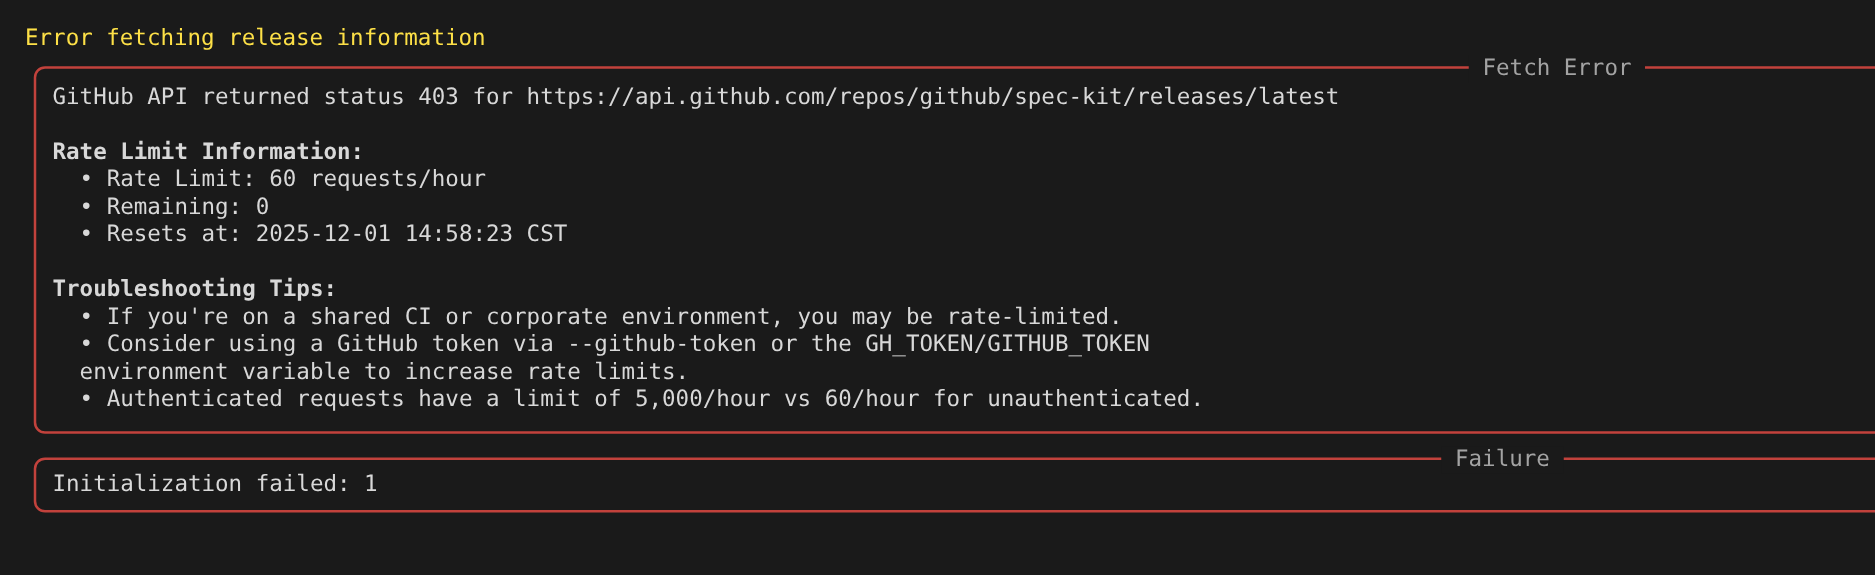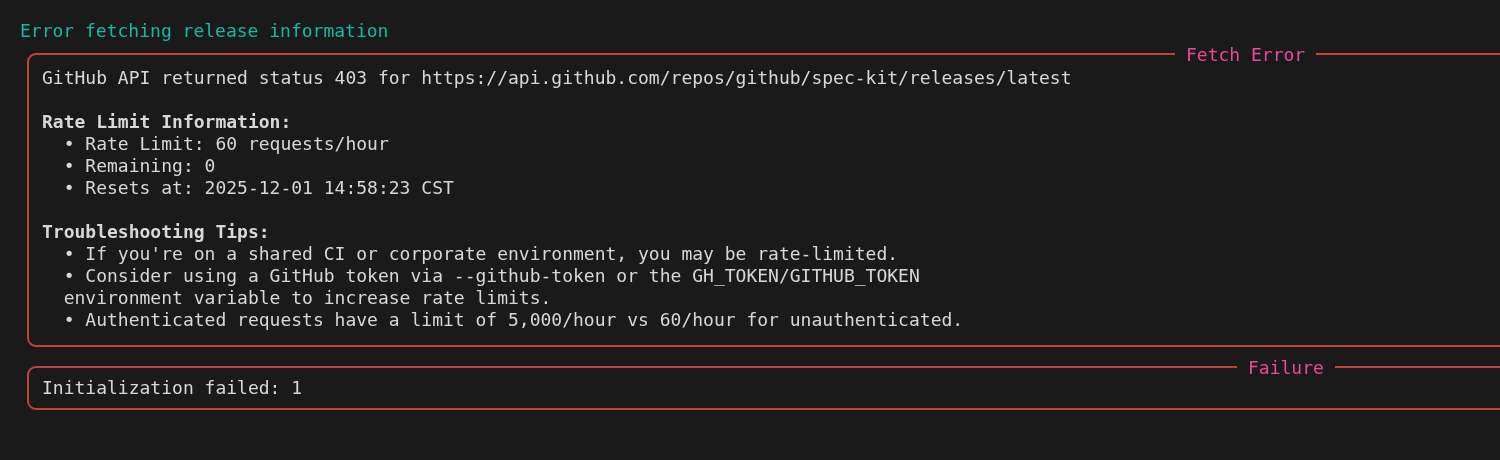--- a/index.html
+++ b/index.html
@@ -19,52 +19,52 @@
   }
   .header {
     padding: 20px 0 0 20px;
   }
   .line {
     white-space: pre;
     min-height: 22px;
   }
   .bold { font-weight: bold; }
   .cyan { color: #33a1c9; }
-  .red  { color: #14b8a6; }
+  .red  { color: #fde047; }
   .panel {
     position: relative;
     margin-left: 27px;
     width: 1520px;
     border: 2px solid #c2423c;
     border-radius: 9px;
     background: #1a1a1a;
     box-sizing: border-box;
   }
   .panel-title {
     position: absolute;
     top: -11px;
     background: #1a1a1a;
-    color: #ec4899;
+    color: #a3a3a3;
     padding: 0 11px;
     white-space: pre;
   }
   #fetch-error-panel {
     margin-top: 11px;
   }
   #fetch-error-panel .panel-body {
     padding: 12px 0 14px 13px;
   }
   #fetch-error-panel .panel-title { left: 1146px; }
   #failure-panel {
     margin-top: 19px;
   }
   #failure-panel .panel-body {
     padding: 9px 0 9px 13px;
   }
-  #failure-panel .panel-title { left: 1208px; }
+  #failure-panel .panel-title { left: 1124px; }
 </style>
 </head>
 <body>
 
 <div class="header">
   <div class="line red">Error fetching release information</div>
 </div>
 
 <div class="panel" id="fetch-error-panel">
   <span class="panel-title">Fetch Error</span>

